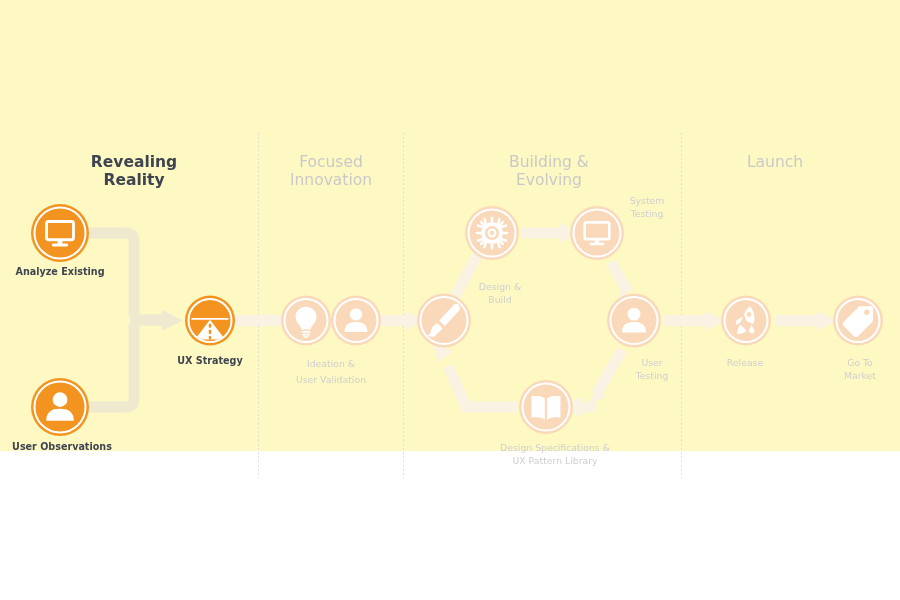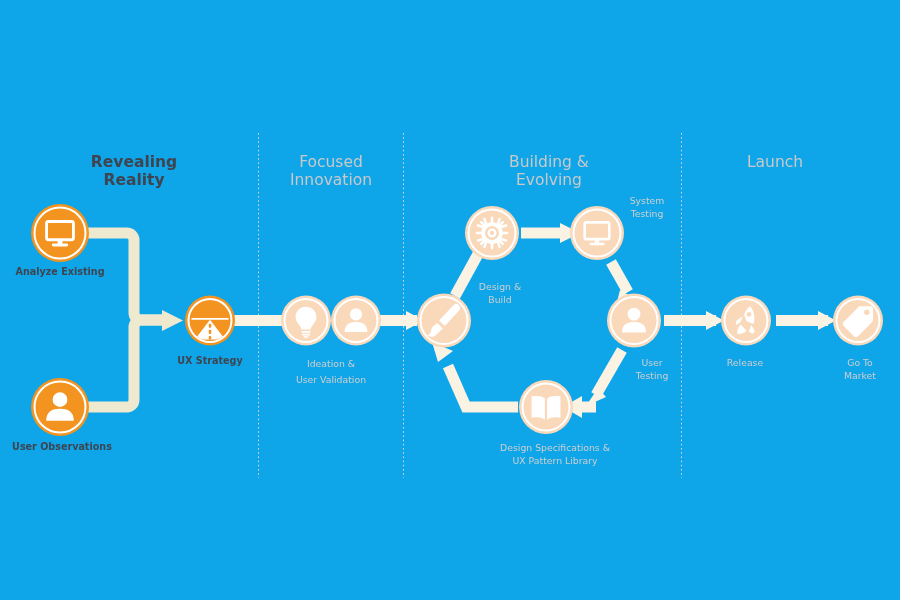--- a/index.html
+++ b/index.html
@@ -9,22 +9,22 @@
   }
   body {
     width: 900px;
     height: 600px;
     font-family: "Liberation Sans", sans-serif;
     overflow: hidden;
   }
   #stage {
     position: relative;
     width: 900px;
-    height: 600px;
-    background: #0ea5e9;
+    height: 451px;
+    background: #fef9c3;
   }
   #diagram-svg {
     position: absolute;
     left: 0;
     top: 0;
     width: 900px;
     height: 600px;
   }
   .phase-title-active {
     font-family: "DejaVu Sans", sans-serif;

